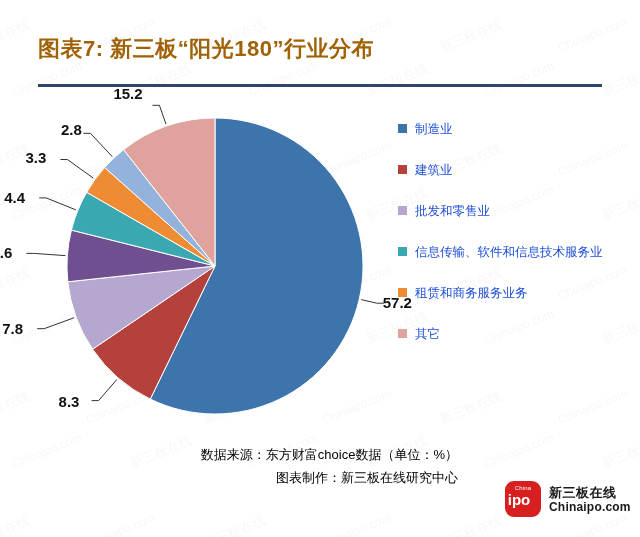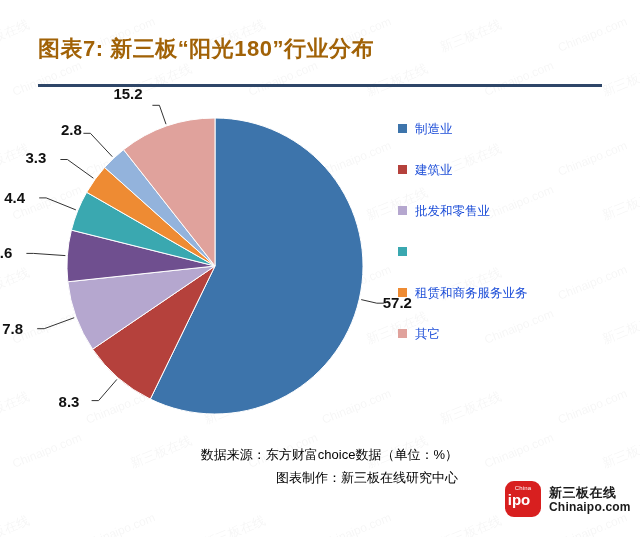--- a/index.html
+++ b/index.html
@@ -293,20 +293,21 @@
       <div class="legend-item">
         <span class="legend-swatch" style="background: rgb(181, 65, 60);"></span>
         <span class="legend-label">建筑业</span>
       </div>
       <div class="legend-item">
         <span class="legend-swatch" style="background: rgb(181, 167, 207);"></span>
         <span class="legend-label">批发和零售业</span>
       </div>
       <div class="legend-item">
         <span class="legend-swatch" style="background: rgb(58, 168, 176);"></span>
+        <span class="legend-label">信息传输、软件和信息技术服务业</span>
       </div>
       <div class="legend-item">
         <span class="legend-swatch" style="background: rgb(238, 139, 51);"></span>
         <span class="legend-label">租赁和商务服务业务</span>
       </div>
       <div class="legend-item">
         <span class="legend-swatch" style="background: rgb(224, 162, 156);"></span>
         <span class="legend-label">其它</span>
       </div>
     </div>

